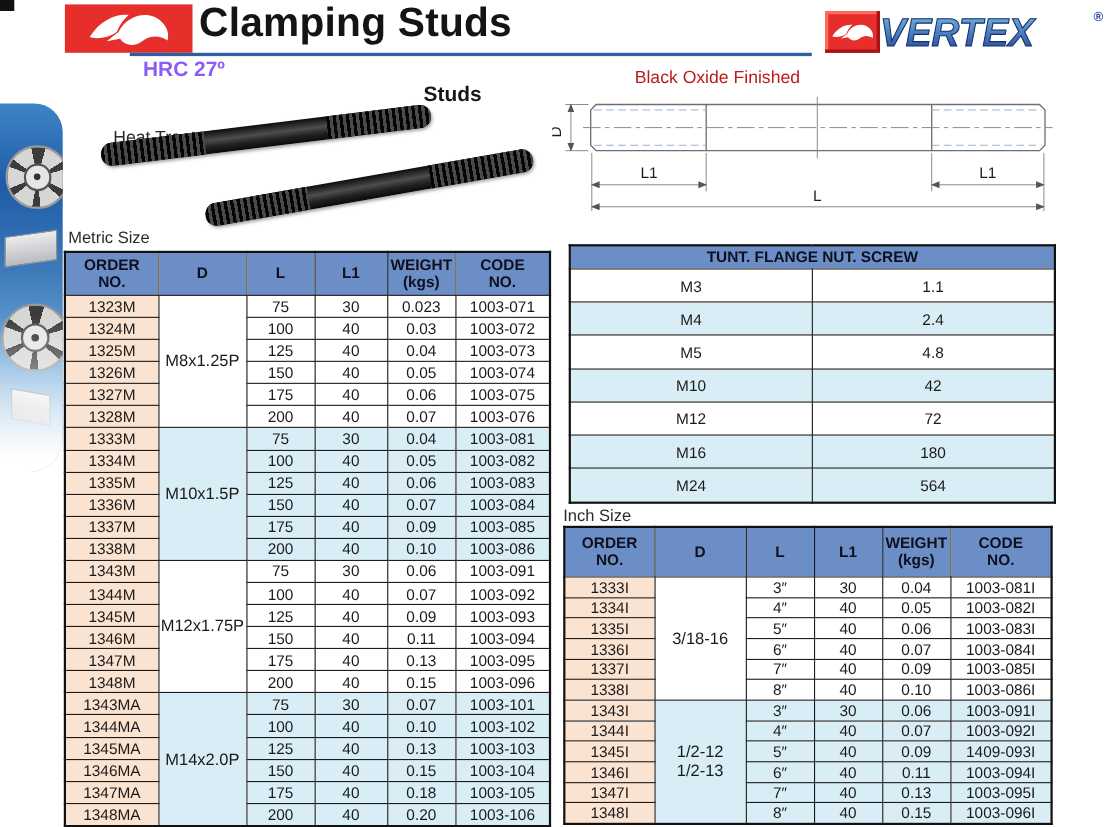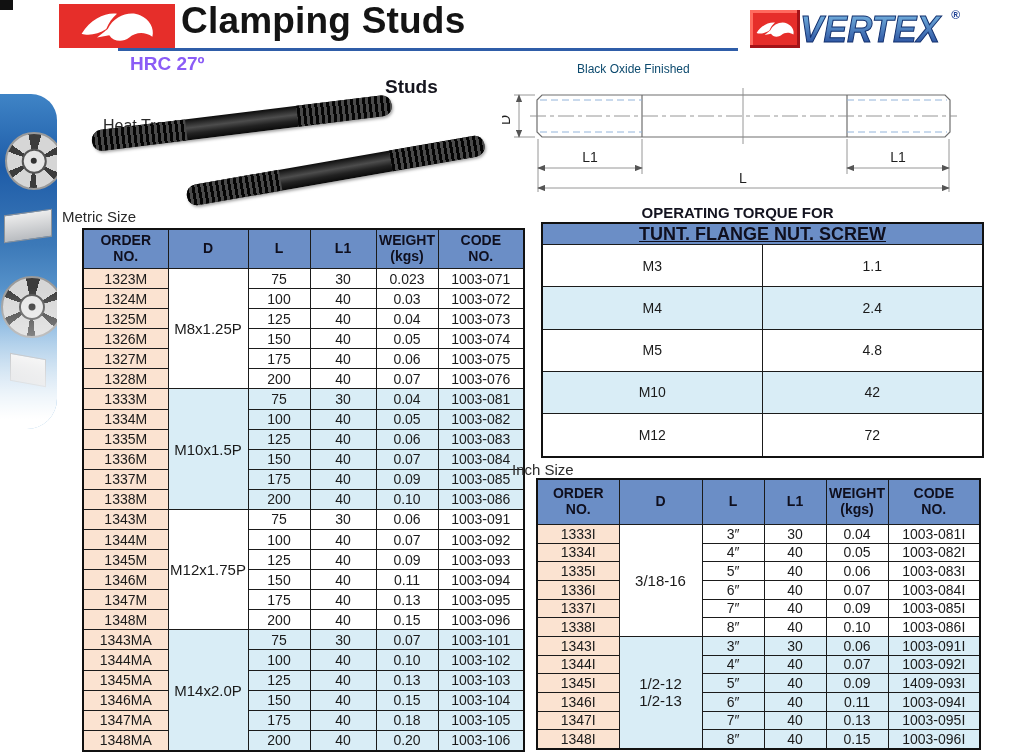--- a/index.html
+++ b/index.html
@@ -8,31 +8,31 @@
 
   .corner-mark{position:absolute;left:0;top:0;width:13px;height:10px;background:#111;}
 
   
   .brand-box-left{position:absolute;left:59px;top:4px;width:116px;height:44px;background:var(--accent-red);
                   display:flex;align-items:center;justify-content:center;}
   .brand-box-left svg{width:96px;height:40px;}
   .title{position:absolute;left:181px;top:0px;margin:0;font-size:37px;font-weight:bold;color:#141414;letter-spacing:0.2px;}
   .title-underline{position:absolute;left:118px;top:48px;width:620px;height:3px;background:var(--underline-blue);}
 
-  .vertex-logo{position:absolute;left:750px;top:6px;width:210px;height:46px;}
+  .vertex-logo{position:absolute;left:750px;top:6px;width:210px;height:46px;padding-left:43px;}
   .v-box{position:absolute;left:0;top:4px;width:50px;height:38px;background:var(--accent-red);
          box-shadow:inset -3px -3px 0 #a41318, inset 3px 3px 0 #ff6a5e;display:flex;align-items:center;justify-content:center;}
   .v-box svg{width:40px;height:26px;}
   .v-text{position:absolute;left:48px;top:0;}
   .v-reg{position:absolute;right:0px;top:2px;font-size:12px;font-weight:bold;color:var(--brand-dark);}
 
   .hrc{position:absolute;left:130px;top:53px;font-size:19px;font-weight:bold;color:#8b5cf6;}
   .material{position:absolute;left:103px;top:77px;font-size:16px;color:#2a2a2a;margin-top:40px;}
   .studs-caption{position:absolute;left:385px;top:76px;font-size:19px;font-weight:bold;color:#16161f;}
-  .finish{position:absolute;left:577px;top:62px;font-size:12px;color:#0c4a6e;}
+  .finish{position:absolute;left:577px;top:62px;font-size:16px;color:#b91c1c;}
 
   
   .sidebar{position:absolute;left:0;top:94px;width:57px;height:335px;
            border-radius:0 26px 30px 0;overflow:hidden;
            background:linear-gradient(180deg,#3f84c6 0%,#1e5ca8 22%,#3c79b8 45%,#6aa5d8 68%,#b9d6ec 100%);}
   .rotary{position:absolute;border-radius:50%;
           background:repeating-conic-gradient(#3c3c3c 0 16deg,#d6d6d6 16deg 58deg);
           border:2px solid #9a9a9a;}
   .rotary .hub{position:absolute;left:50%;top:50%;width:38%;height:38%;transform:translate(-50%,-50%);
                border-radius:50%;background:#e6e6e6;border:2px solid #555;}
@@ -64,32 +64,32 @@
   
   .metric-label{position:absolute;left:62px;top:208px;font-size:15px;color:#2a2a2a;}
   .inch-label{position:absolute;left:512px;top:461px;font-size:15px;color:#2a2a2a;}
   .torque-title{position:absolute;left:517px;top:204px;width:441px;text-align:center;
                 font-size:15px;font-weight:bold;color:#141420;}
 
   
   .tbl{position:absolute;}
   .tbl table{width:100%;height:100%;border-collapse:collapse;table-layout:fixed;}
   .tbl th,.tbl td{border:1.5px solid #1b1b1b;text-align:center;vertical-align:middle;padding:0;overflow:hidden;}
-  .tbl table{border:2.5px solid #111;margin-left:24px;}
+  .tbl table{border:2.5px solid #111;}
   .tbl th{background:var(--header-blue);color:#0f0f1e;font-weight:bold;font-size:14px;
           white-space:pre-line;line-height:1.12;}
   .tbl td{font-size:14px;color:#1a1a1a;background:#fff;}
   .tbl td.order{background:var(--row-peach);}
   .tbl td.dcell{font-size:15px;white-space:pre-line;line-height:1.15;}
   .tbl tr.tint td{background:var(--row-blue);}
   .tbl tr.tint td.order{background:var(--row-peach);}
   .metric{left:58px;top:228px;width:441px;height:524px;}
   .metric thead th{height:38px;}
   .torque{left:517px;top:222px;width:441px;height:236px;}
-  .torque thead tr th{height:20px;font-size:18px;text-decoration:underline;}
+  .torque thead tr th{height:20px;font-size:14px;}
   .inch{left:512px;top:478px;width:443px;height:272px;}
   .inch thead th{height:44px;}
 </style>
 </head>
 <body>
 
 <div class="page">
 
   <svg width="0" height="0" style="position:absolute" aria-hidden="true">
     <defs>
@@ -384,21 +384,20 @@
             <td class="order">1348MA</td>
             <td>200</td>
             <td>40</td>
             <td>0.20</td>
             <td>1003-106</td>
           </tr>
         </tbody>
       </table>
     </div>
 
-  <div class="torque-title">OPERATING TORQUE FOR</div>
   <div id="torque-host" class="tbl torque">
       <table>
         <colgroup>
           <col style="width: 220px;">
           <col style="width: 221px;">
         </colgroup>
         <thead>
           <tr>
             <th colspan="2">TUNT. FLANGE NUT. SCREW</th>
           </tr>
@@ -416,20 +415,28 @@
             <td>M5</td>
             <td>4.8</td>
           </tr>
           <tr class="tint">
             <td>M10</td>
             <td>42</td>
           </tr>
           <tr>
             <td>M12</td>
             <td>72</td>
+          </tr>
+          <tr class="tint">
+            <td>M16</td>
+            <td>180</td>
+          </tr>
+          <tr class="tint">
+            <td>M24</td>
+            <td>564</td>
           </tr>
         </tbody>
       </table>
     </div>
 
   <div class="inch-label">Inch Size</div>
   <div id="inch-host" class="tbl inch">
       <table>
         <colgroup>
           <col style="width: 82px;">

